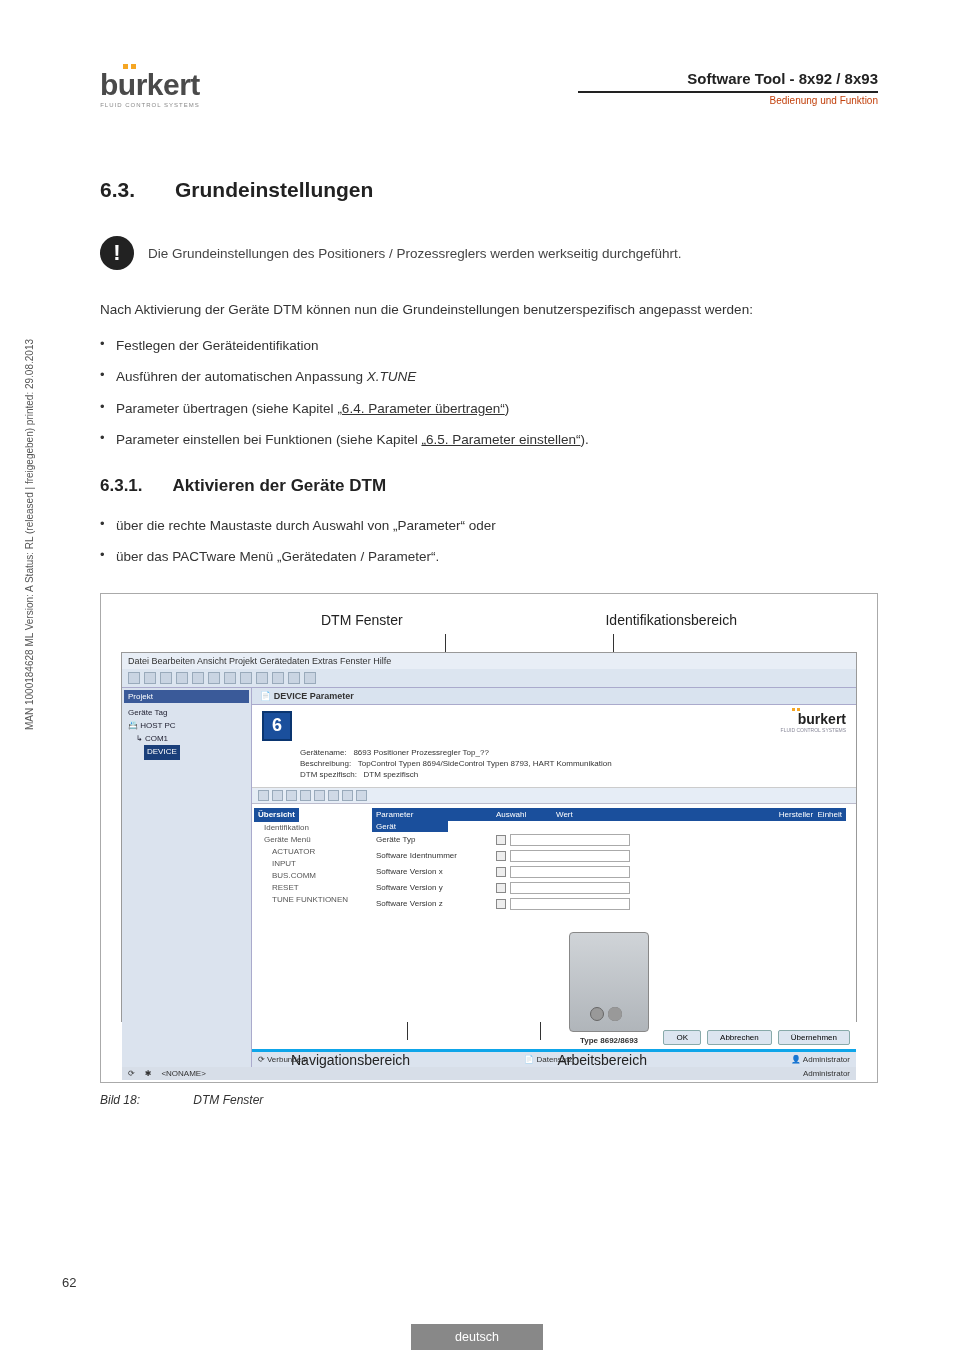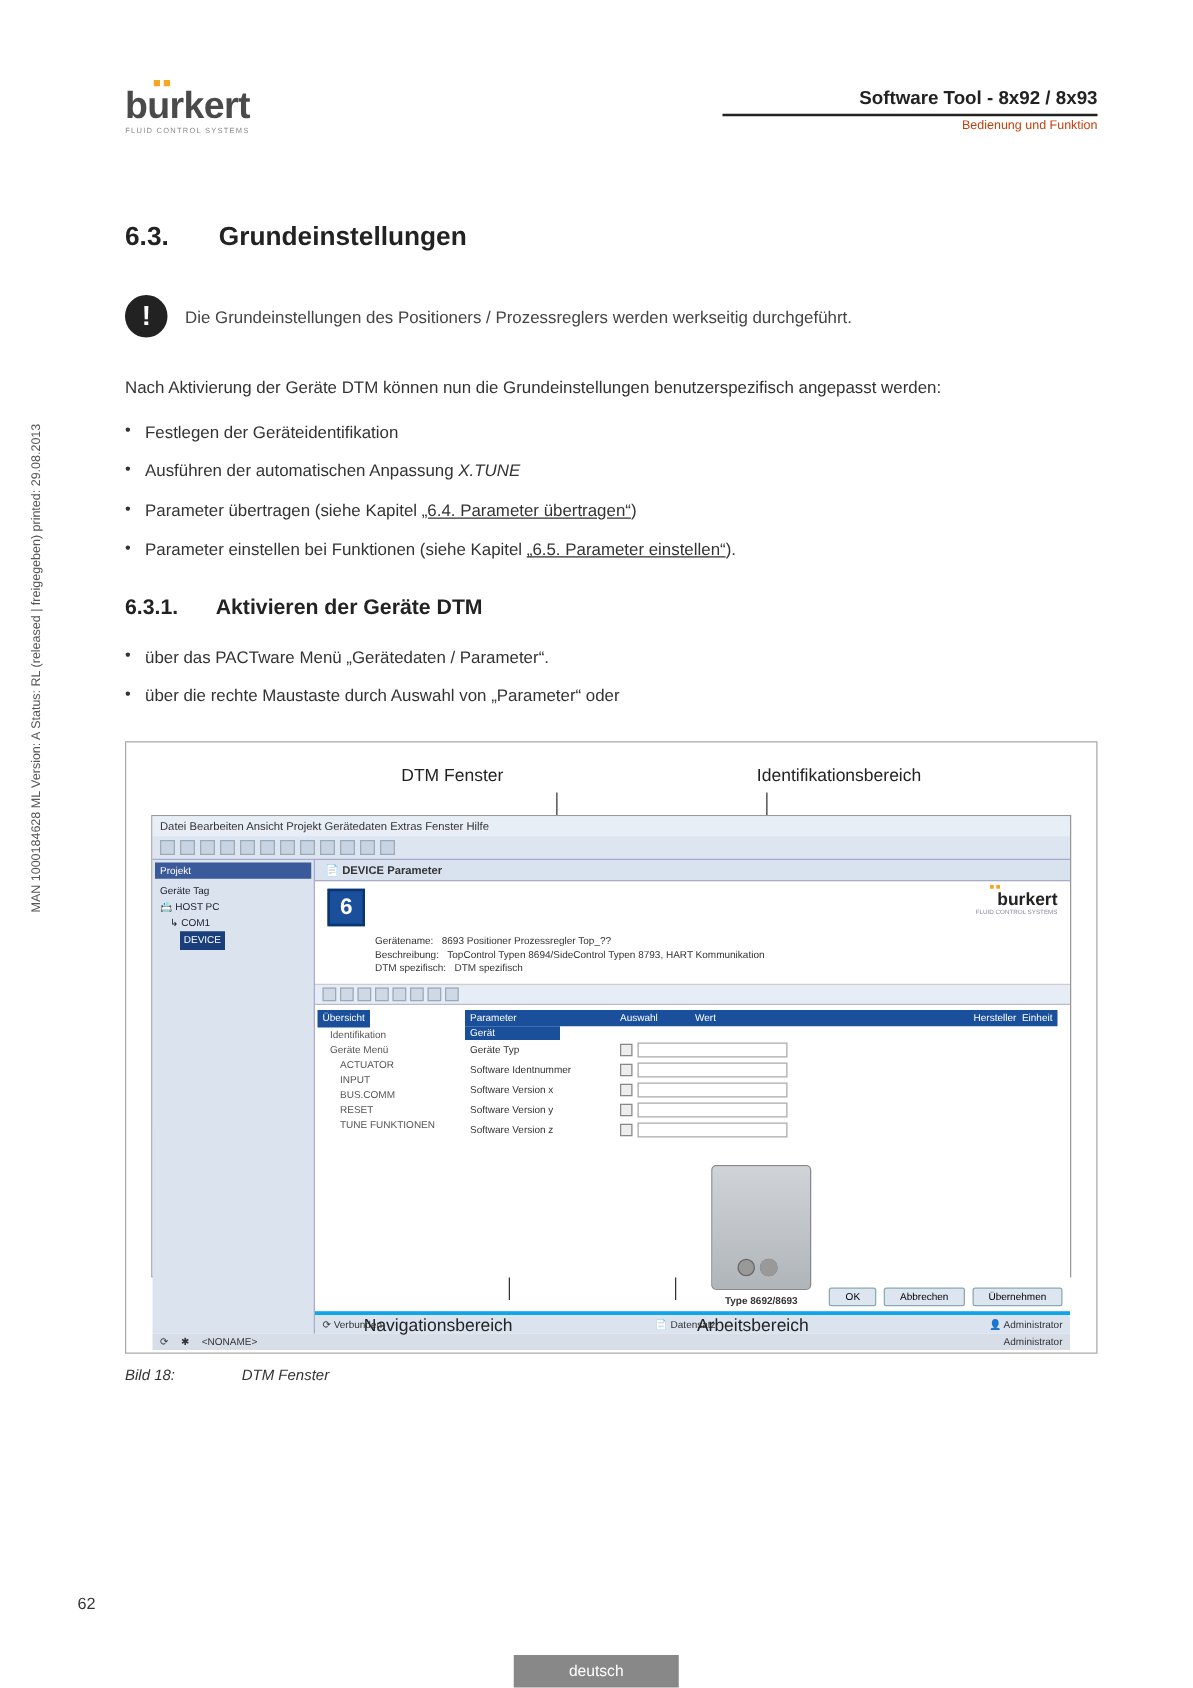--- a/index.html
+++ b/index.html
@@ -118,21 +118,21 @@
   .ss-logo-sm { font-size:14px; font-weight:700; color:#222; position:relative;}
   .ss-logo-sm .d1, .ss-logo-sm .d2 {
     position:absolute; width:3px; height:3px; background:#f5a623; top:-3px;
   }
   .ss-logo-sm .d1{ left:11px;} .ss-logo-sm .d2{ left:16px;}
   .ss-mini-tb { background:#e6edf6; padding:2px 6px; display:flex; gap:3px; border-bottom:1px solid #bbc;}
   .ss-mini-tb span { width:11px; height:11px; background:#cfd9e6; border:1px solid #9ab;}
   .ss-content { flex:1; display:flex; }
   .ss-nav { width:110px; padding:4px 2px; font-size:8px; line-height:1.5; background:#fff;}
   .ss-nav .grp { color:#223; }
-  .ss-nav .sel2 { background:#1a4f9c; color:#fff; padding:1px 4px; display:inline-block;}
+  .ss-nav .sel2 { background:#1a4f9c; color:#fff; padding:1px 4px; display:inline-block;font-weight:bold;}
   .ss-nav .sub { padding-left:10px; color:#555;}
   .ss-work { flex:1; padding:4px 10px; position:relative;}
   .ss-tbl-hdr { background:#1a4f9c; color:#fff; font-size:8px; padding:2px 4px; display:flex;}
   .ss-tbl-hdr span:nth-child(1){ width:120px;}
   .ss-tbl-hdr span:nth-child(2){ width:60px;}
   .ss-tbl-hdr span:nth-child(3){ width:60px;}
   .ss-row { display:flex; font-size:8px; padding:2px 4px; align-items:center;}
   .ss-row .c1{width:120px;} 
   .ss-row .lock { width:10px; height:10px; border:1px solid #888; background:#eee; margin-right:4px;}
   .ss-row input { width:120px; height:12px; font-size:8px; padding:0 2px; border:1px solid #aaa;}
@@ -221,22 +221,22 @@
     </li>
   </ul>
 
   <h3 class="subsection">
     <span>6.3.1.</span>
     <span>Aktivieren der Geräte DTM</span>
   </h3>
 
 
   <ul class="bullets">
+    <li>über die rechte Maustaste durch Auswahl von „Parameter“ oder</li>
     <li>über das PACTware Menü „Gerätedaten / Parameter“.</li>
-    <li>über die rechte Maustaste durch Auswahl von „Parameter“ oder</li>
   </ul>
 
   <div class="figure-wrap">
     <div class="fig-labels-top">
       <span>DTM Fenster</span>
       <span>Identifikationsbereich</span>
     </div>
     <div class="top-pointers">
         <div class="fig-pointer"></div>
         <div class="fig-pointer"></div>

